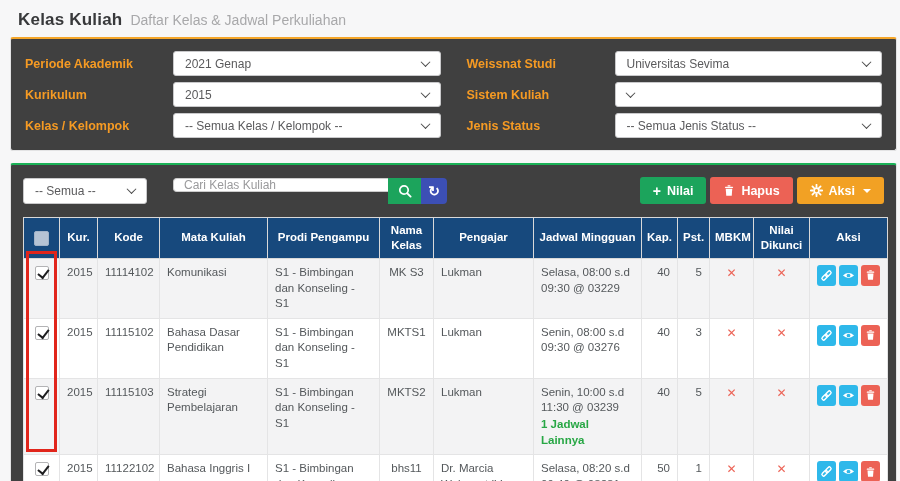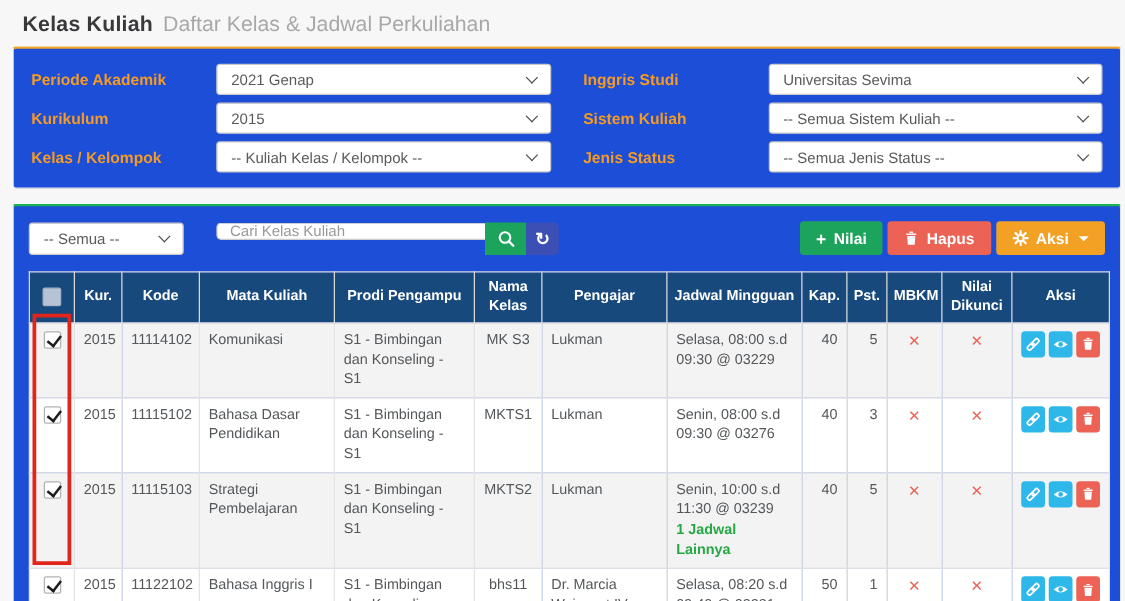--- a/index.html
+++ b/index.html
@@ -6,24 +6,24 @@
   html, body { width: 900px; height: 481px; overflow: hidden; }
   body {
     background: #f7f7f8;
     font-family: "Liberation Sans", "DejaVu Sans", sans-serif;
     color: #54585b;
     position: relative;
   }
   
   .page-header { height: 37px; padding: 10px 0 0 18px; }
   .page-header h1 { display: inline; font-size: 17px; font-weight: 700; color: #38393b; letter-spacing: .2px; }
-  .page-header .subtitle { font-size: 17px; color: #a8a8aa; margin-left: 8px; font-weight: 400; }
-
-  
-  .card { background: #1d4ed8; border: 1px solid #e3e3e4; border-radius: 3px; margin: 0 3px 0 10px; }
+  .page-header .subtitle { font-size: 14px; color: #a8a8aa; margin-left: 8px; font-weight: 400; }
+
+  
+  .card { background: #404040; border: 1px solid #e3e3e4; border-radius: 3px; margin: 0 3px 0 10px; }
   .card-filters { border-top: 2px solid #f5a62a; padding: 12px 14px; }
   .card-table { border-top: 2px solid #1bb157; padding: 12px; margin-top: 12px; height: 700px; }
 
   
   .filter-grid { display: grid; grid-template-columns: 1fr 1fr; grid-template-rows: repeat(3, auto); grid-auto-flow: column; column-gap: 26px; row-gap: 6px; }
   .filter-row { display: flex; align-items: center; }
   .filter-label { width: 148px; flex: 0 0 148px; color: #f59a23; font-weight: 700; font-size: 12.5px; }
   .fake-select {
     flex: 1; height: 25px; border: 1px solid #c9c9cb; border-radius: 3px; background: #fff;
     display: flex; align-items: center; justify-content: space-between;
@@ -93,35 +93,34 @@
     <div class="filter-row">
       <div class="filter-label">Kurikulum</div>
       <div class="fake-select">
         <span>2015</span>
         <span class="chevron"></span>
       </div>
     </div>
     <div class="filter-row">
       <div class="filter-label">Kelas / Kelompok</div>
       <div class="fake-select">
-        <span>-- Kuliah Kelas / Kelompok --</span>
-        <span class="chevron"></span>
-      </div>
-    </div>
-    <div class="filter-row">
-      <div class="filter-label">Inggris Studi</div>
+        <span>-- Semua Kelas / Kelompok --</span>
+        <span class="chevron"></span>
+      </div>
+    </div>
+    <div class="filter-row">
+      <div class="filter-label">Weissnat Studi</div>
       <div class="fake-select">
         <span>Universitas Sevima</span>
         <span class="chevron"></span>
       </div>
     </div>
     <div class="filter-row">
       <div class="filter-label">Sistem Kuliah</div>
       <div class="fake-select">
-        <span>-- Semua Sistem Kuliah --</span>
         <span class="chevron"></span>
       </div>
     </div>
     <div class="filter-row">
       <div class="filter-label">Jenis Status</div>
       <div class="fake-select">
         <span>-- Semua Jenis Status --</span>
         <span class="chevron"></span>
       </div>
     </div>

